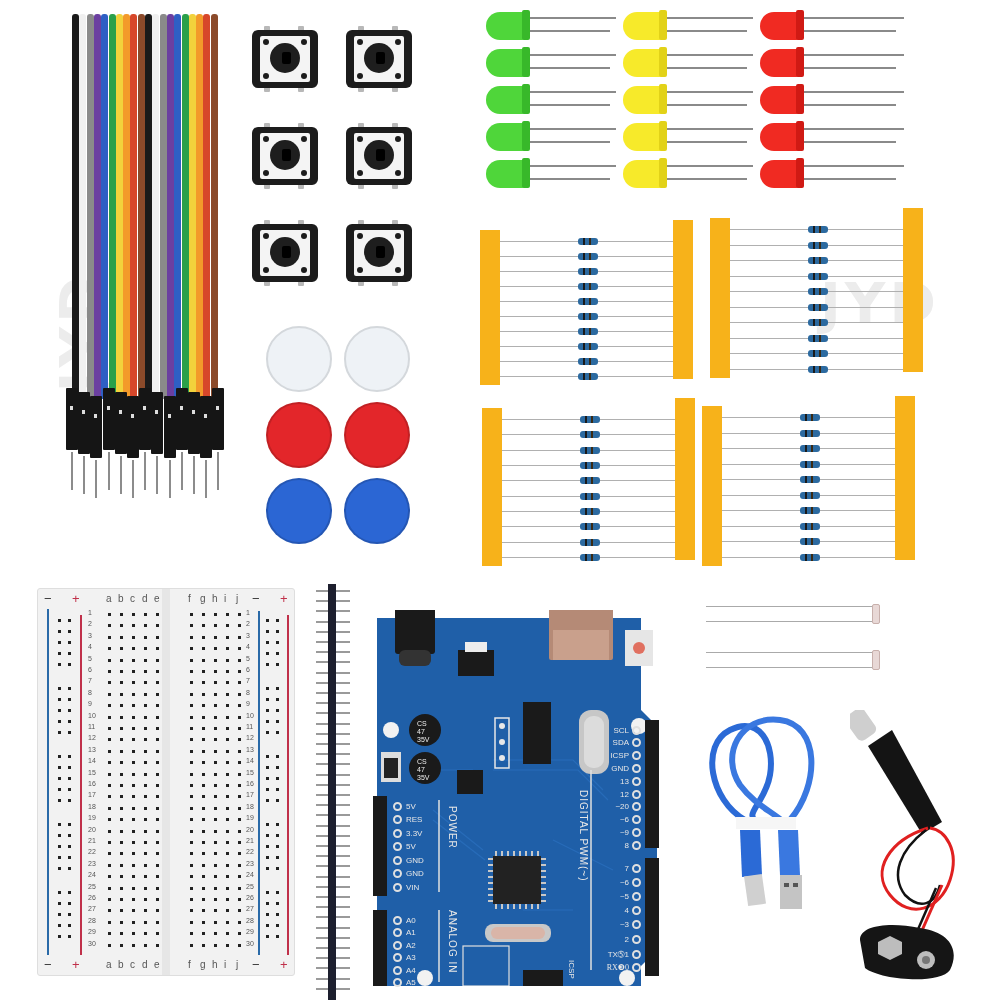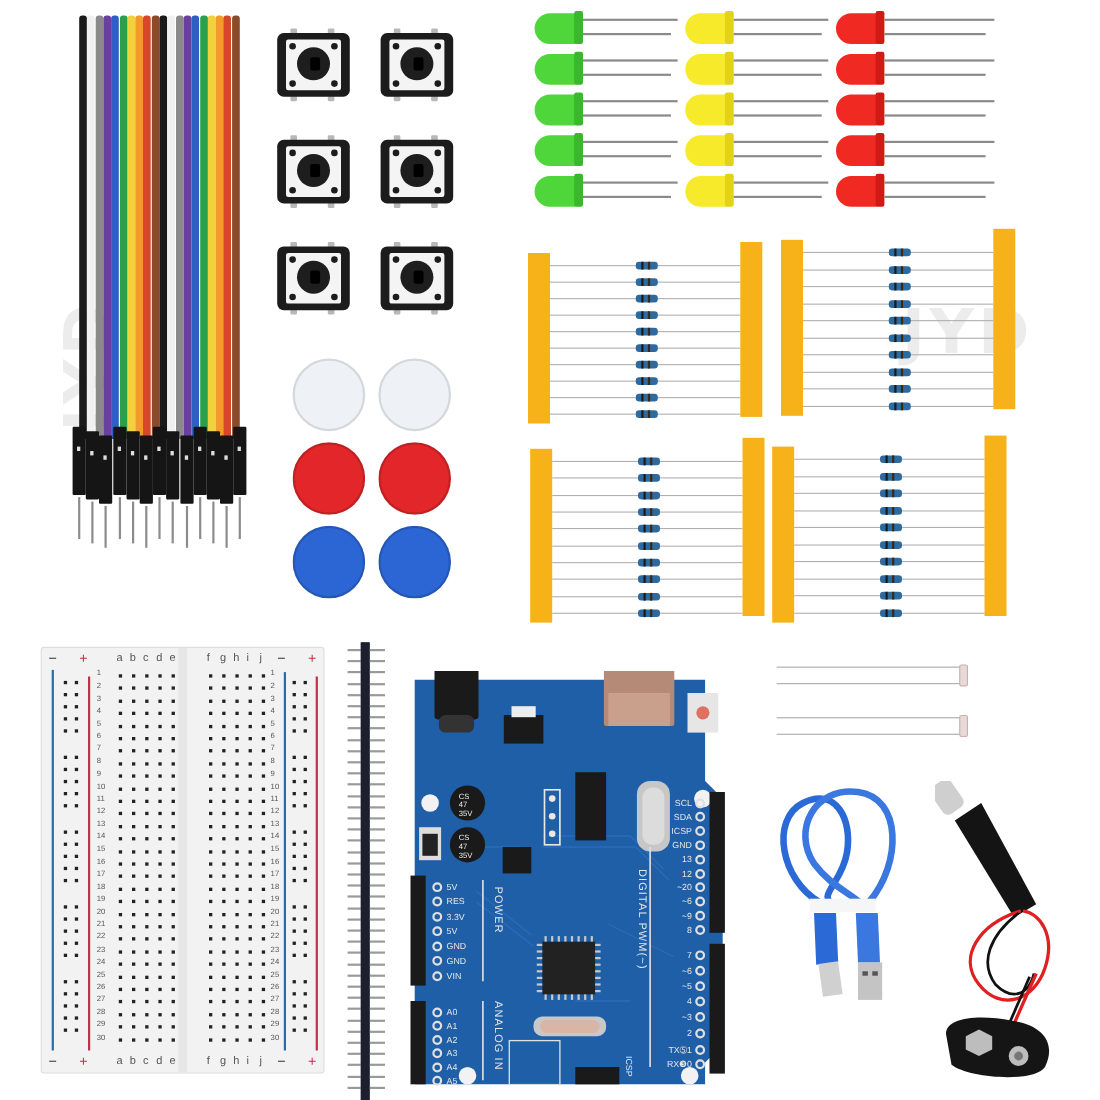--- a/index.html
+++ b/index.html
@@ -1171,21 +1171,21 @@
       </div>
       <div style="position:absolute;right:2px;top:213px;height:12px;display:flex;align-items:center;gap:3px;">
         <span style="color:#e6e6e6;font-size:8px;">2</span>
         <span style="display:inline-block;width:9px;height:9px;border:2px solid #e0e0e0;border-radius:50%;"></span>
       </div>
       <div style="position:absolute;right:2px;top:227.2px;height:12px;display:flex;align-items:flex-end;gap:3px;">
         <span style="color:#e6e6e6;font-size:8px;">TX➄1</span>
         <span style="display:inline-block;width:9px;height:9px;border:2px solid #e0e0e0;border-radius:50%;"></span>
       </div>
       <div style="position:absolute;right:2px;top:241.39999999999998px;height:12px;display:flex;align-items:center;gap:3px;">
-        <span style="color:#e6e6e6;font-size:8px;">RX❸0</span>
+        <span style="color:#e6e6e6;font-size:8px;font-family:Liberation Serif, serif;">RX❸0</span>
         <span style="display:inline-block;width:9px;height:9px;border:2px solid #e0e0e0;border-radius:50%;"></span>
       </div>
     </div>
   <div class="abs" style="left:205px; top:180px; color:#e6e6e6; font-size:10px; writing-mode:vertical-rl; letter-spacing:1px;">DIGITAL PWM(~)</div>
   <div class="abs" style="left:194px; top:350px; color:#e6e6e6; font-size:8px; writing-mode:vertical-rl;">ICSP</div>
 </div>
 
 <div id="ldrs" class="abs" style="left:706px; top:604px; width:180px; height:76px;">
     <div class="ldr" style="left:0;top:0px;">
       <div style="position:absolute;left:0;top:2px;width:168px;height:1px;background:#aaa;"></div>

